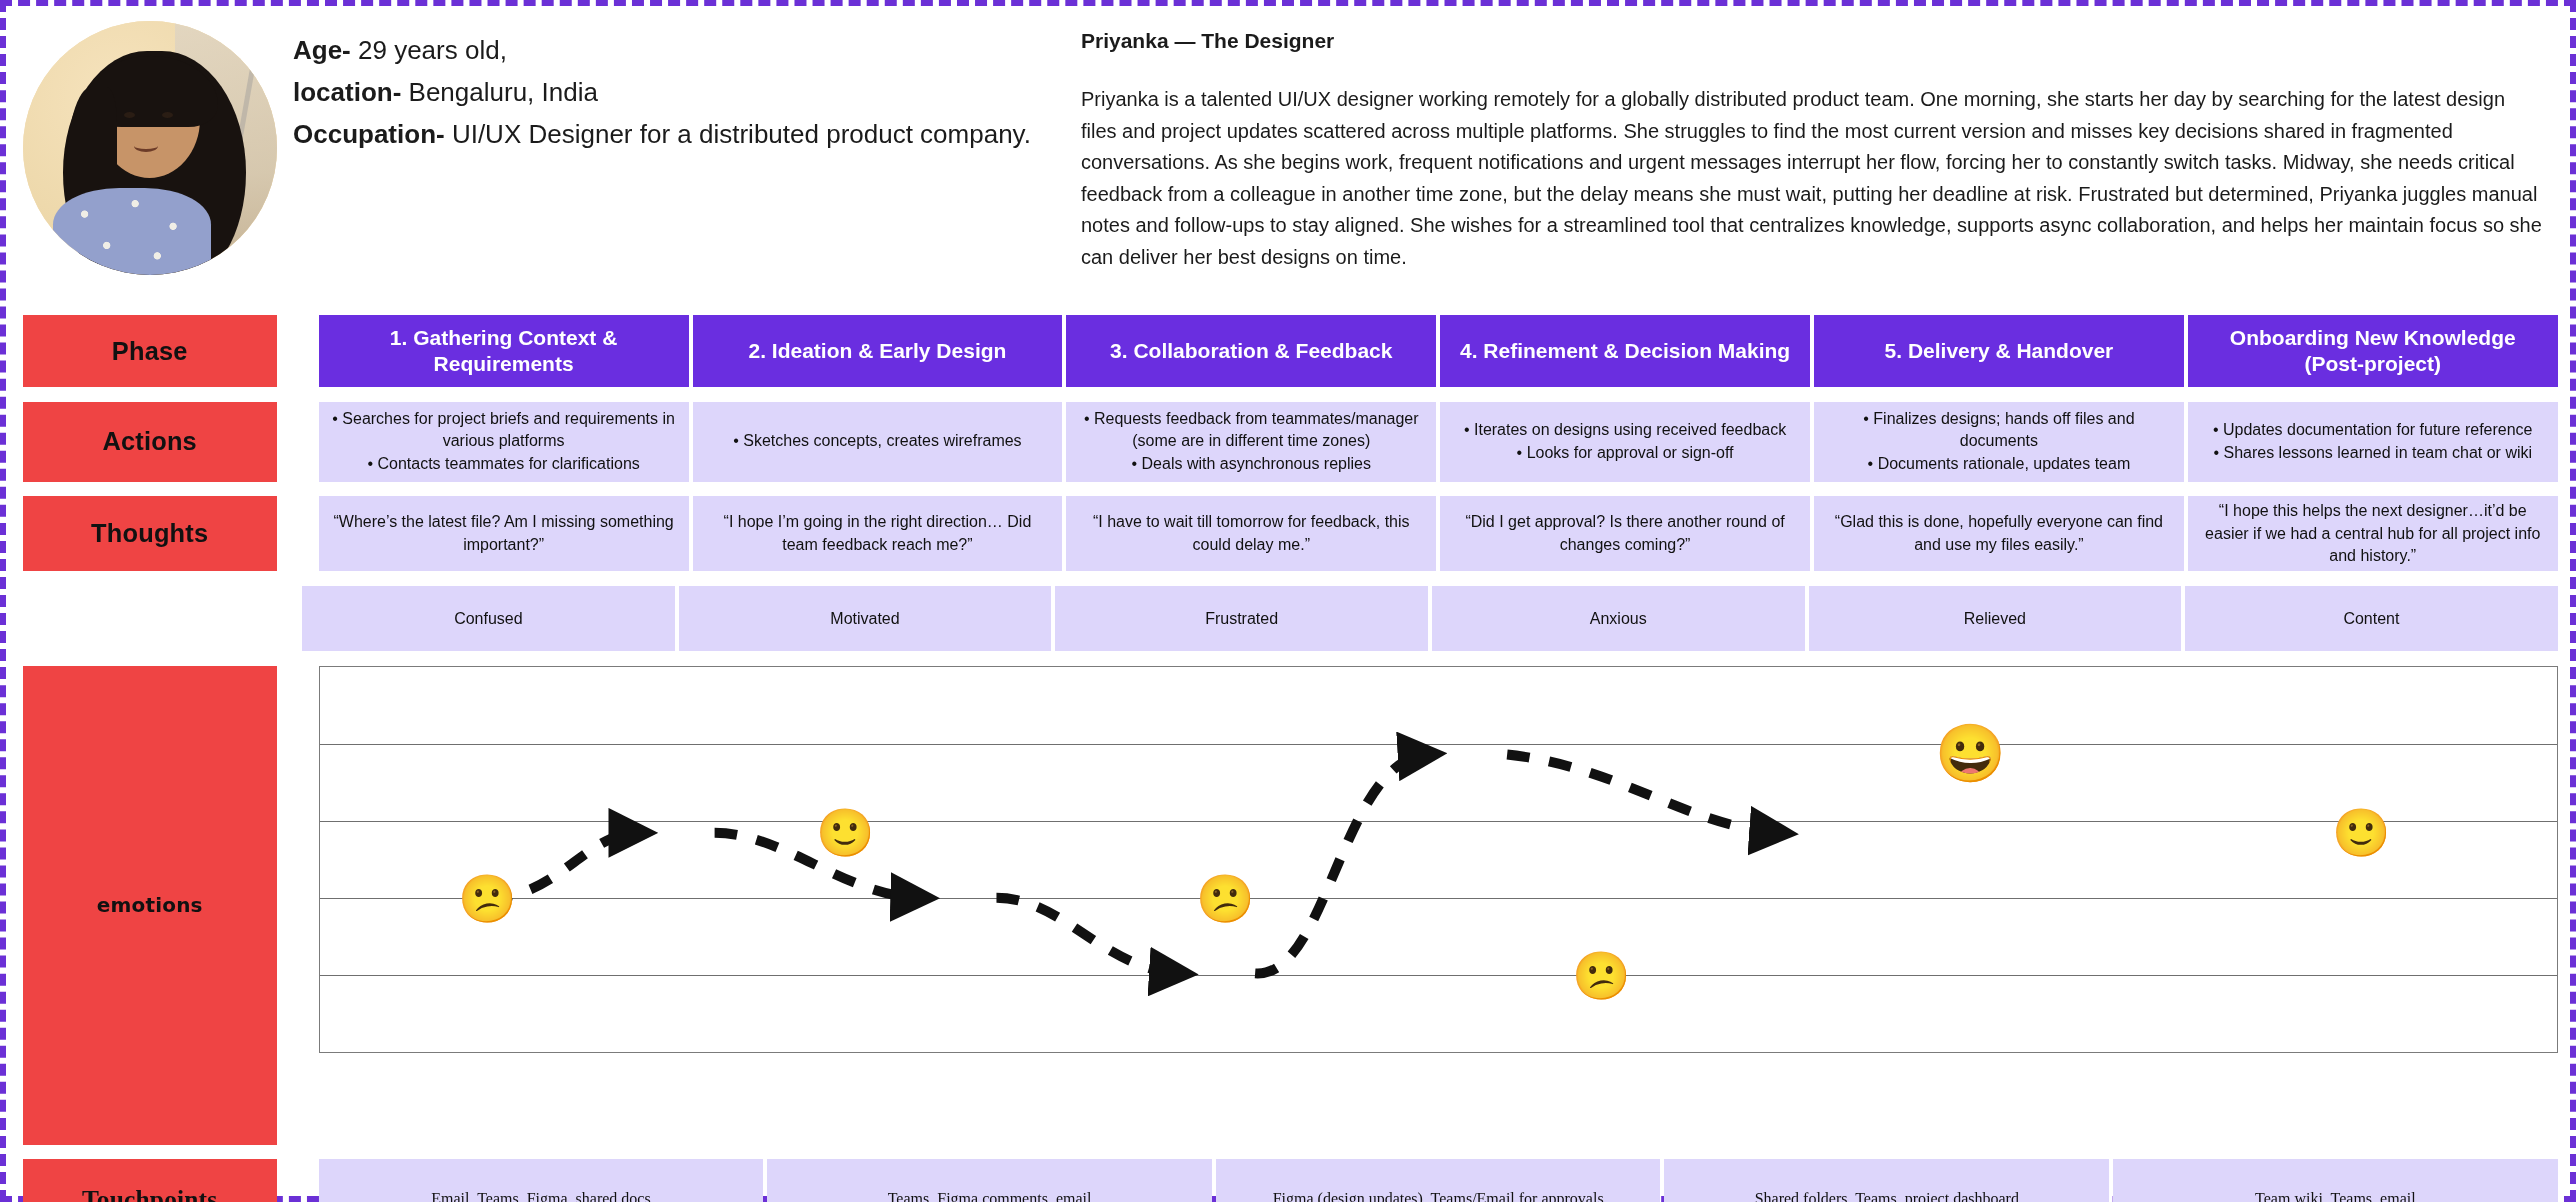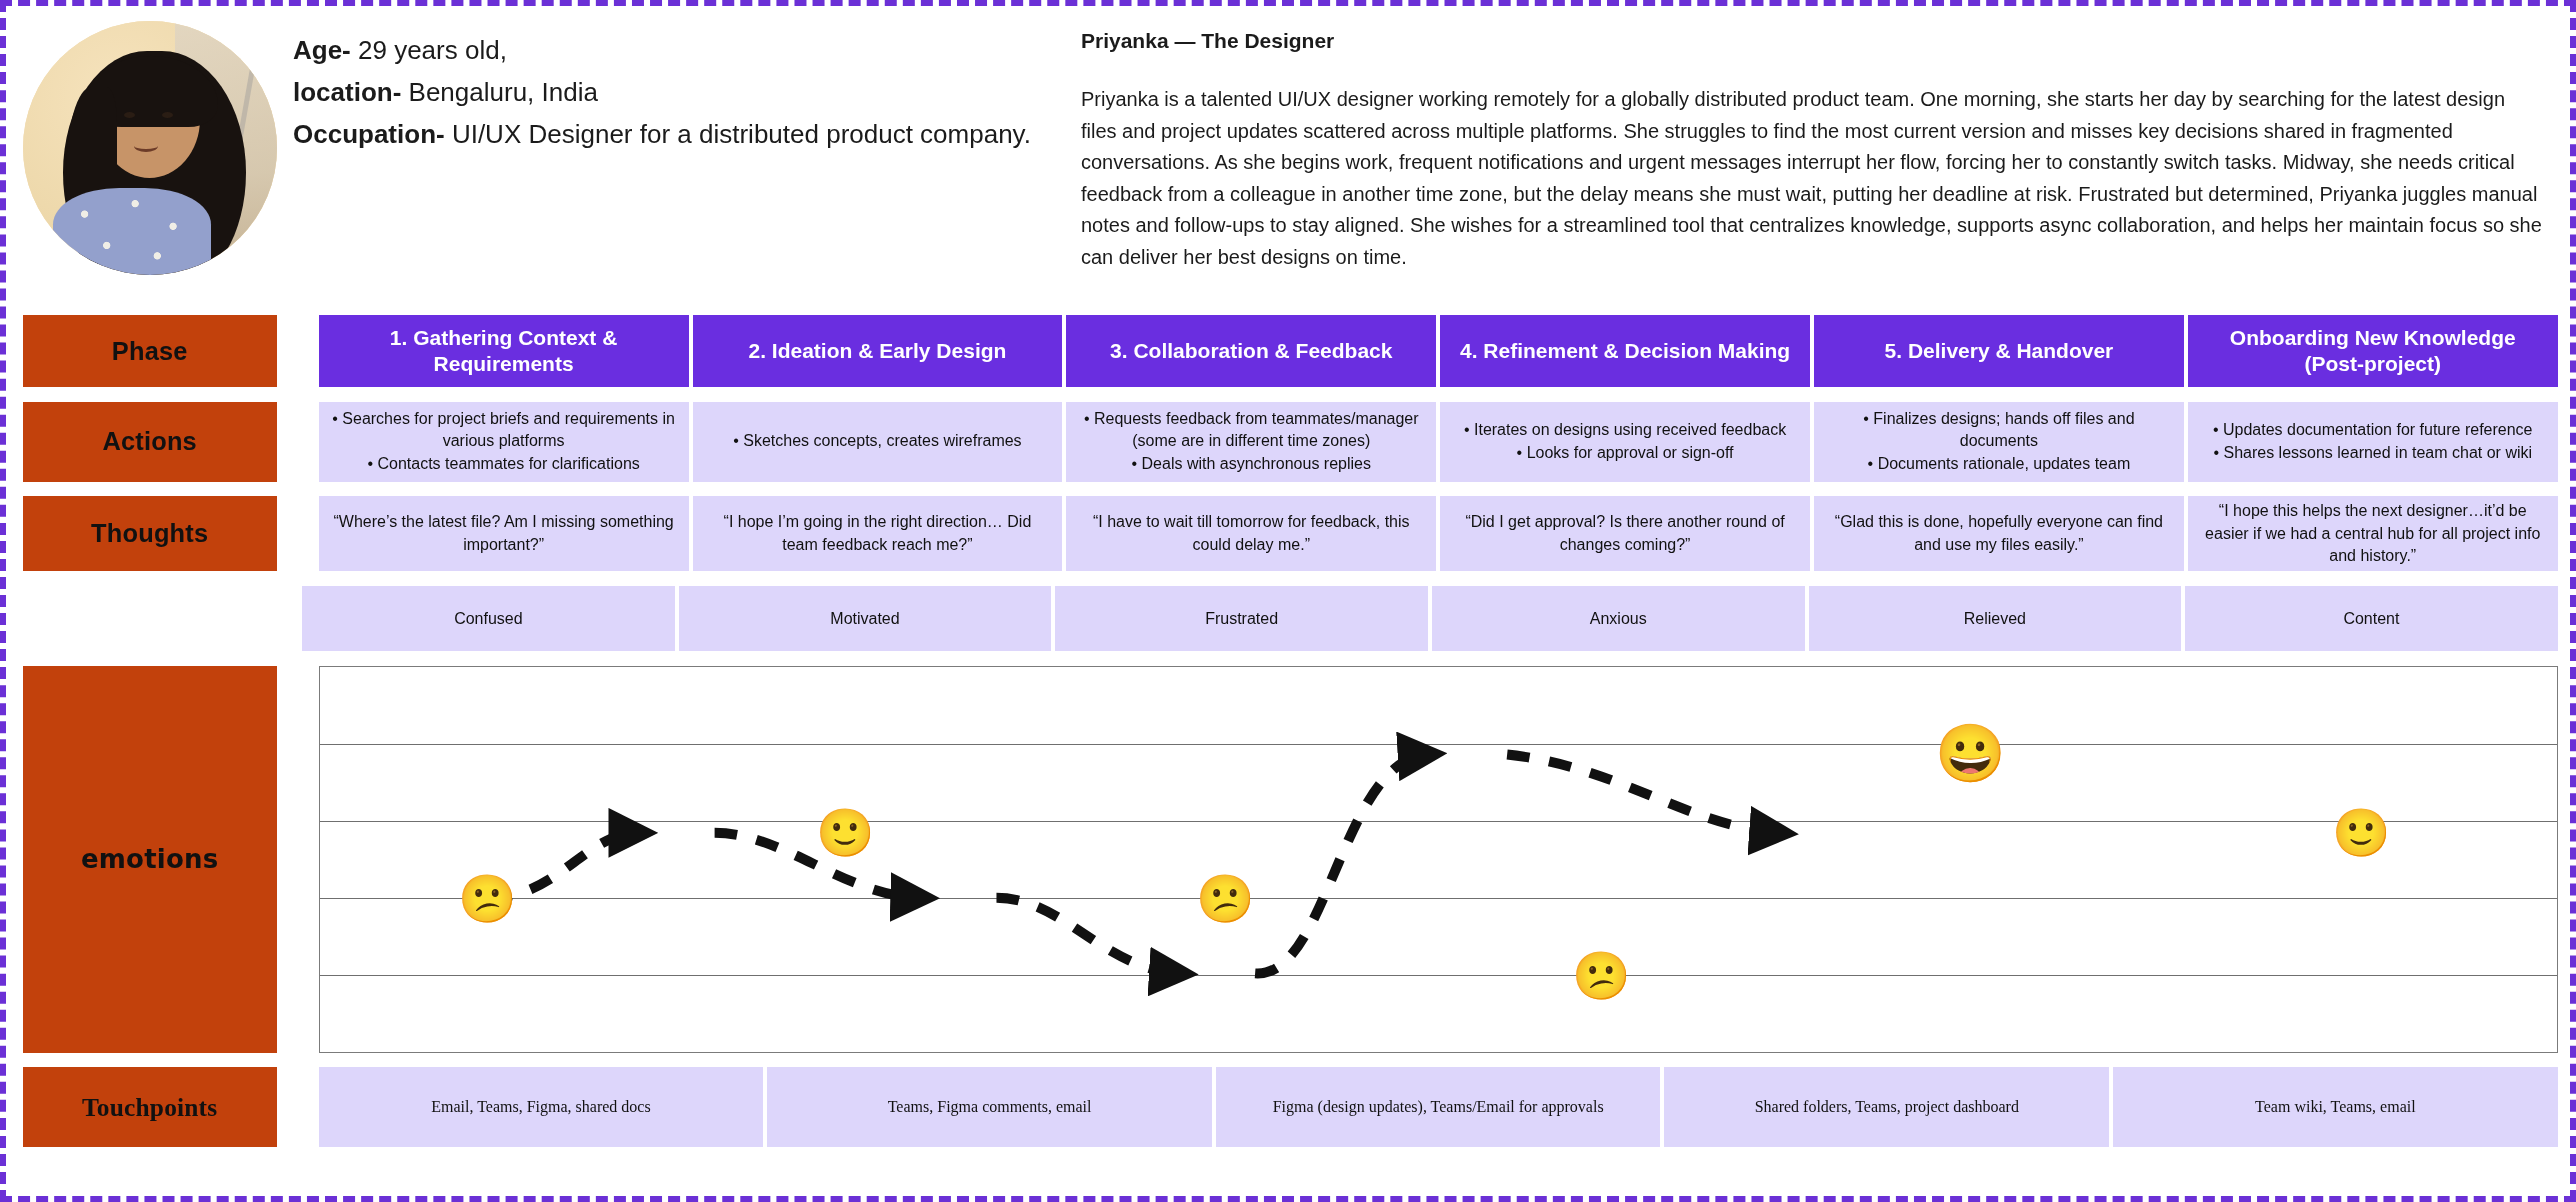--- a/index.html
+++ b/index.html
@@ -131,21 +131,21 @@
     left: 16.7px;
     top: 309px;
     width: 2535px;
   }
 
   .row { display: flex; gap: 0; margin-bottom: 14.7px; }
 
   .rowlabel {
     flex: 0 0 254px;
     margin-right: 42px;
-    background: #c2410c;
+    background: #ef4444;
     display: flex;
     align-items: center;
     justify-content: center;
     font-weight: 700;
     color: #111;
     font-size: 25.4px;
     letter-spacing: 0.2px;
   }
 
   .cells { flex: 1 1 auto; display: flex; gap: 4px; }
@@ -199,23 +199,23 @@
     display: flex;
     align-items: center;
     justify-content: center;
     font-size: 16px;
     color: #111;
   }
 
   
   .row-chart { align-items: stretch; }
   .row-chart .rowlabel {
-    height: 387px;
+    height: 479px;
     font-family: "DejaVu Sans", sans-serif;
-    font-size: 26px;
+    font-size: 20px;
     font-weight: 700;
   }
   #chart-area {
     flex: 1 1 auto;
     position: relative;
     height: 387px;
     background: #ffffff;
     border: 1.3px solid #7b7b7b;
   }
   .gridline {

